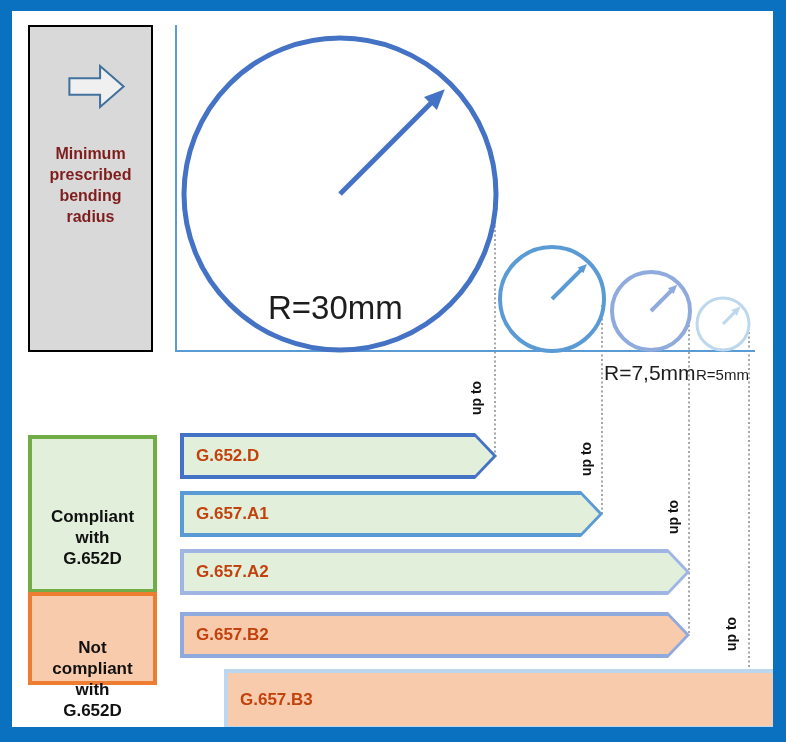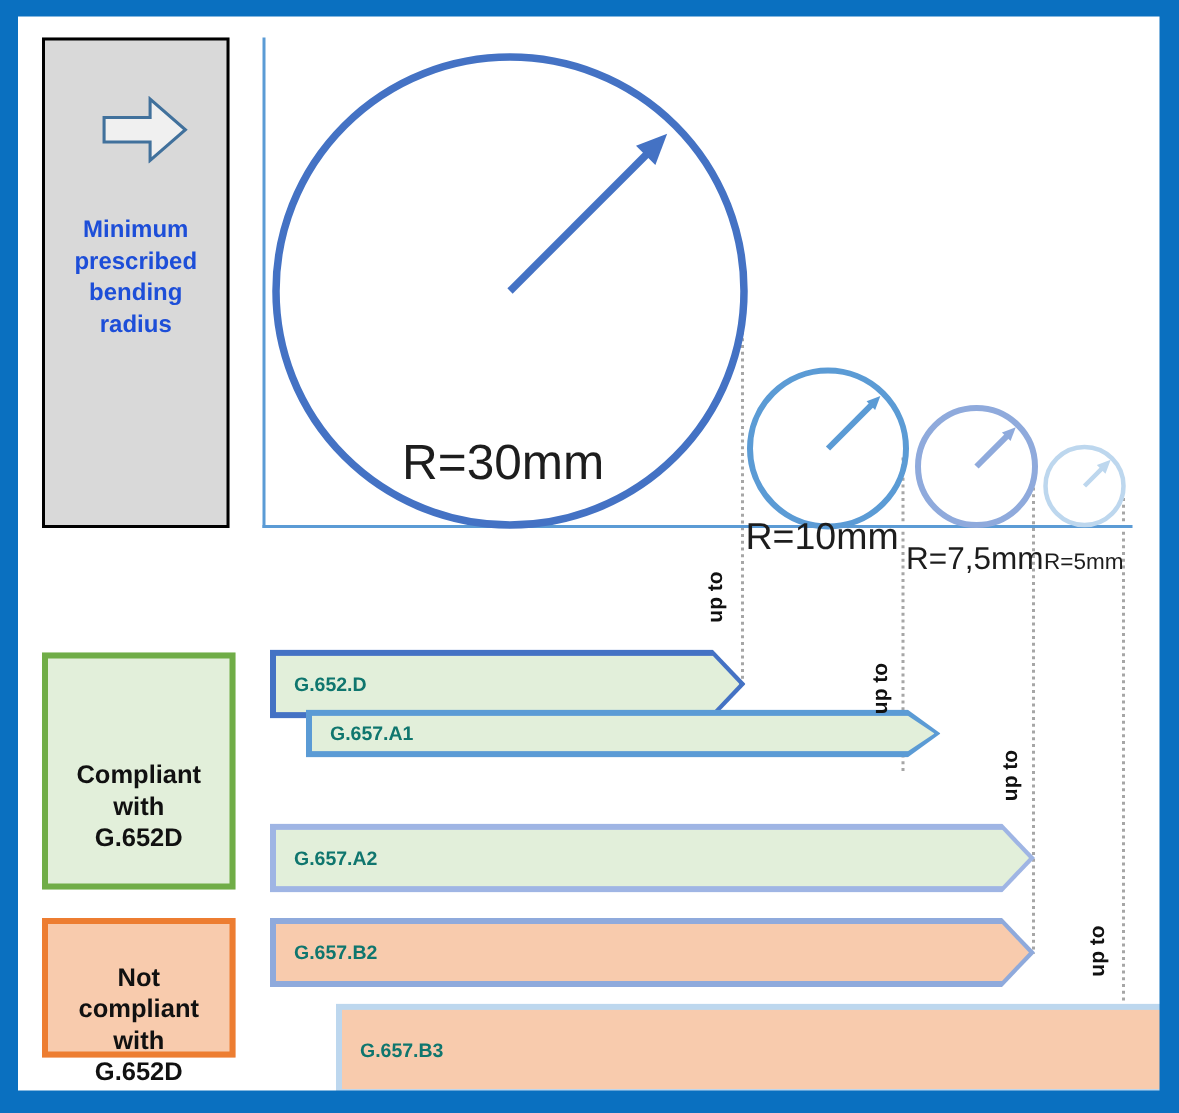--- a/index.html
+++ b/index.html
@@ -3,21 +3,21 @@
 <meta charset="utf-8">
 <style>
   html,body { margin:0; padding:0; background:#fff; font-family:"Liberation Sans", sans-serif; }
   .stage { position:relative; width:786px; height:742px; background:#fff; overflow:hidden; }
   .frame { position:absolute; inset:0; border-style:solid; border-width:11px 13px 15px 12px; pointer-events:none; z-index:10; }
   #canvas { position:absolute; left:0; top:0; z-index:1; }
 
   
   .note-box { position:absolute; left:28px; top:25px; width:125px; height:327px; border:2px solid #000; box-sizing:border-box; z-index:3; }
   .block-arrow { position:absolute; left:38px; top:37px; width:58px; height:45px; }
-  .note-text { position:absolute; top:116px; left:0; width:100%; text-align:center; font-weight:bold; font-size:16px; line-height:21px; color:#1d4ed8; white-space:pre-line; }
+  .note-text { position:absolute; top:116px; left:0; width:100%; text-align:center; font-weight:bold; font-size:16px; line-height:21px; color:#7f1d1d; white-space:pre-line; }
 
   
   .clabel { position:absolute; color:#1d1d1d; z-index:3; white-space:nowrap;margin-top:40px; }
   .cl0 { left:268px; top:249px; font-size:33px; }
   .cl1 { left:497px; top:304px; font-size:25px; }
   .cl2 { left:604px; top:321px; font-size:21px;text-align:center; }
   .cl3 { left:696px; top:326px; font-size:15px; }
 
   
   .upto { position:absolute; transform:translate(-50%,-50%) rotate(-90deg); transform-origin:center;
@@ -27,27 +27,27 @@
   .u3 { left:673px; top:517px; }
   .u4 { left:731px; top:634px; }
 
   
   .bar { position:absolute; z-index:2; }
   .bar-outer { position:absolute; inset:0; background:var(--bc);
     clip-path:polygon(0 0, calc(100% - 22px) 0, 100% 50%, calc(100% - 22px) 100%, 0 100%); }
   .bar-inner { position:absolute; inset:4px; background:var(--fc);
     clip-path:polygon(0 0, calc(100% - 18px) 0, 100% 50%, calc(100% - 18px) 100%, 0 100%); }
   .bar-label { position:absolute; left:16px; top:50%; transform:translateY(-50%);
-    font-weight:bold; font-size:13px; color:#0f766e; white-space:nowrap; }
+    font-weight:bold; font-size:17px; color:#c2410c; white-space:nowrap; }
 
   
   .lbox { position:absolute; left:28px; width:129px; box-sizing:border-box; text-align:center;
     font-weight:bold; font-size:17px; line-height:21px; color:#111; white-space:pre-line; z-index:3; }
   .lbox.green  { top:435px; height:158px; padding-top:46px; }
-  .lbox.orange { top:612px; height:93px; padding-top:4px; }
+  .lbox.orange { top:592px; height:93px; padding-top:20px; }
 </style>
 </head>
 <body>
 
 <div class="stage">
 
   <svg id="canvas" width="786" height="742">
       <line x1="495" y1="212" x2="495" y2="457" stroke="#A6A6A6" stroke-width="2" stroke-dasharray="2 2.5"></line>
       <line x1="602" y1="305" x2="602" y2="516" stroke="#A6A6A6" stroke-width="2" stroke-dasharray="2 2.5"></line>
       <line x1="689" y1="316" x2="689" y2="636" stroke="#A6A6A6" stroke-width="2" stroke-dasharray="2 2.5"></line>
@@ -72,35 +72,34 @@
     <svg class="block-arrow" viewBox="0 0 56 44">
       <path id="blockArrowPath" d="M1,14 L31,14 L31,2 L54,22 L31,42 L31,30 L1,30 Z" stroke-width="2" fill="#F0F0F0" stroke="#41719C"></path>
     </svg>
     <div class="note-text">Minimum
 prescribed
 bending
 radius</div>
   </div>
 
   <span class="clabel cl0">R=30mm</span>
-  <span class="clabel cl1">R=10mm</span>
   <span class="clabel cl2">R=7,5mm</span>
   <span class="clabel cl3">R=5mm</span>
 
   <span class="upto u1">up to</span>
   <span class="upto u2">up to</span>
   <span class="upto u3">up to</span>
   <span class="upto u4">up to</span>
 
   <div class="bar" id="bar0" style="left: 180px; top: 433px; width: 317px; height: 46px; --bc: #4472C4; --fc: #E2EFDA;">
     <div class="bar-outer"></div>
     <div class="bar-inner"></div>
     <span class="bar-label">G.652.D</span>
   </div>
-  <div class="bar" id="bar1" style="left: 180px; top: 473px; width: 423px; height: 32px; margin-left: 24px; --bc: #5B9BD5; --fc: #E2EFDA;">
+  <div class="bar" id="bar1" style="left: 180px; top: 491px; width: 423px; height: 46px; --bc: #5B9BD5; --fc: #E2EFDA;">
     <div class="bar-outer"></div>
     <div class="bar-inner"></div>
     <span class="bar-label">G.657.A1</span>
   </div>
   <div class="bar" id="bar2" style="left: 180px; top: 549px; width: 510px; height: 46px; --bc: #9FB5E4; --fc: #E2EFDA;">
     <div class="bar-outer"></div>
     <div class="bar-inner"></div>
     <span class="bar-label">G.657.A2</span>
   </div>
   <div class="bar" id="bar3" style="left: 180px; top: 612px; width: 510px; height: 46px; --bc: #8FAADC; --fc: #F8CBAD;">

